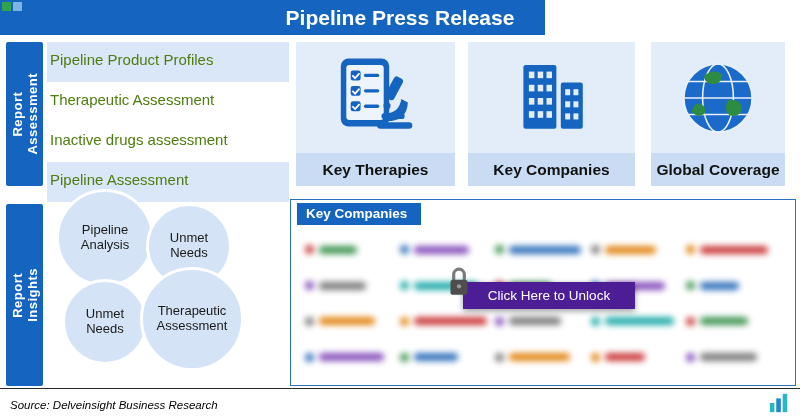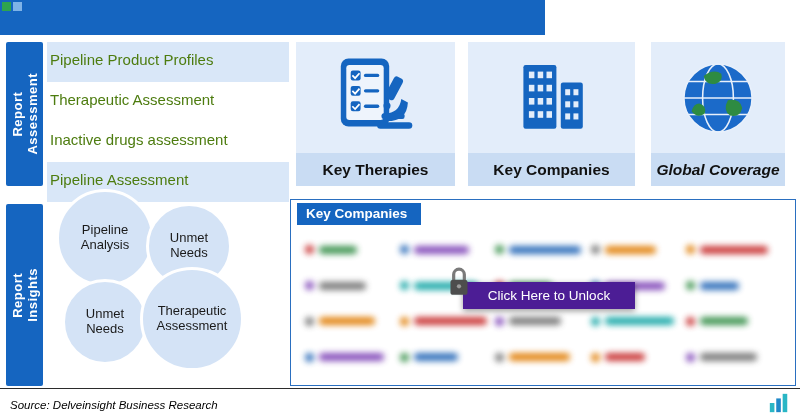--- a/index.html
+++ b/index.html
@@ -25,21 +25,21 @@
 
   
   .assess-list{position:absolute;left:47px;top:42px;width:242px;}
   .assess-item{height:40px;line-height:36px;padding-left:3px;font-size:15px;color:#4d7c0f;background:#fff;}
   .assess-item.alt{background:#d9e7f8;}
 
   
   .card{position:absolute;top:42px;height:144px;}
   .card1{left:296px;width:159px;}
   .card2{left:468px;width:167px;}
-  .card3{left:651px;width:134px;font-style:italic;}
+  .card3{left:651px;width:134px;}
   .card-icon{height:111px;background:#e3edfa;display:flex;align-items:center;justify-content:center;}
   .card-icon svg{height:88px;}
   .card-label{height:33px;line-height:33px;background:#c9dcf3;text-align:center;
               font-size:15.5px;font-weight:600;color:#111;}
 
   
   .venn{position:absolute;left:46px;top:183px;width:242px;height:190px;}
   .circle{position:absolute;background:#d4e3f6;border:3px solid #fff;border-radius:50%;
           display:flex;align-items:center;justify-content:center;text-align:center;
           font-size:13px;line-height:1.15;color:#1a1a1a;box-sizing:border-box;padding:6px;}
@@ -74,20 +74,21 @@
   .brand-text{font-size:15px;font-weight:bold;color:#1a5fae;letter-spacing:.5px;}
 </style>
 </head>
 <body>
 
 <div class="canvas">
 
   <div class="banner"></div>
   <div class="sq sq-green"></div>
   <div class="sq sq-blue"></div>
+  <div class="banner-title">Pipeline Press Release</div>
 
   <div class="vbar vbar-top">
     <div class="vtext">
       <span>Report</span>
       <span>Assessment</span>
     </div>
   </div>
 
   <div class="assess-list">
     <div class="assess-item alt">Pipeline Product Profiles</div>

